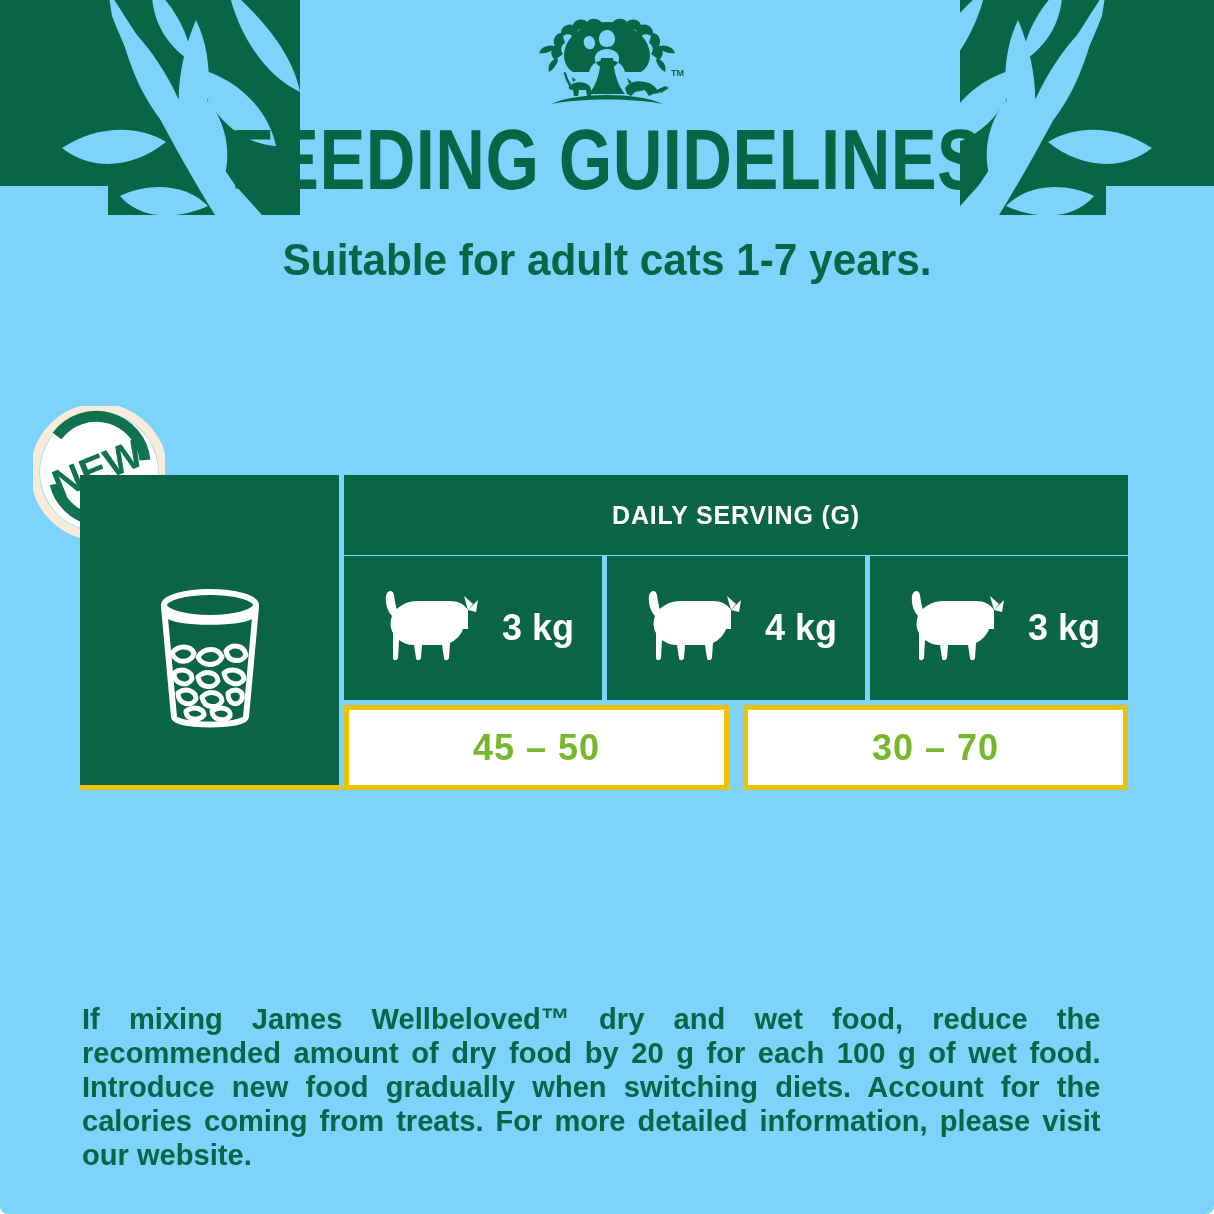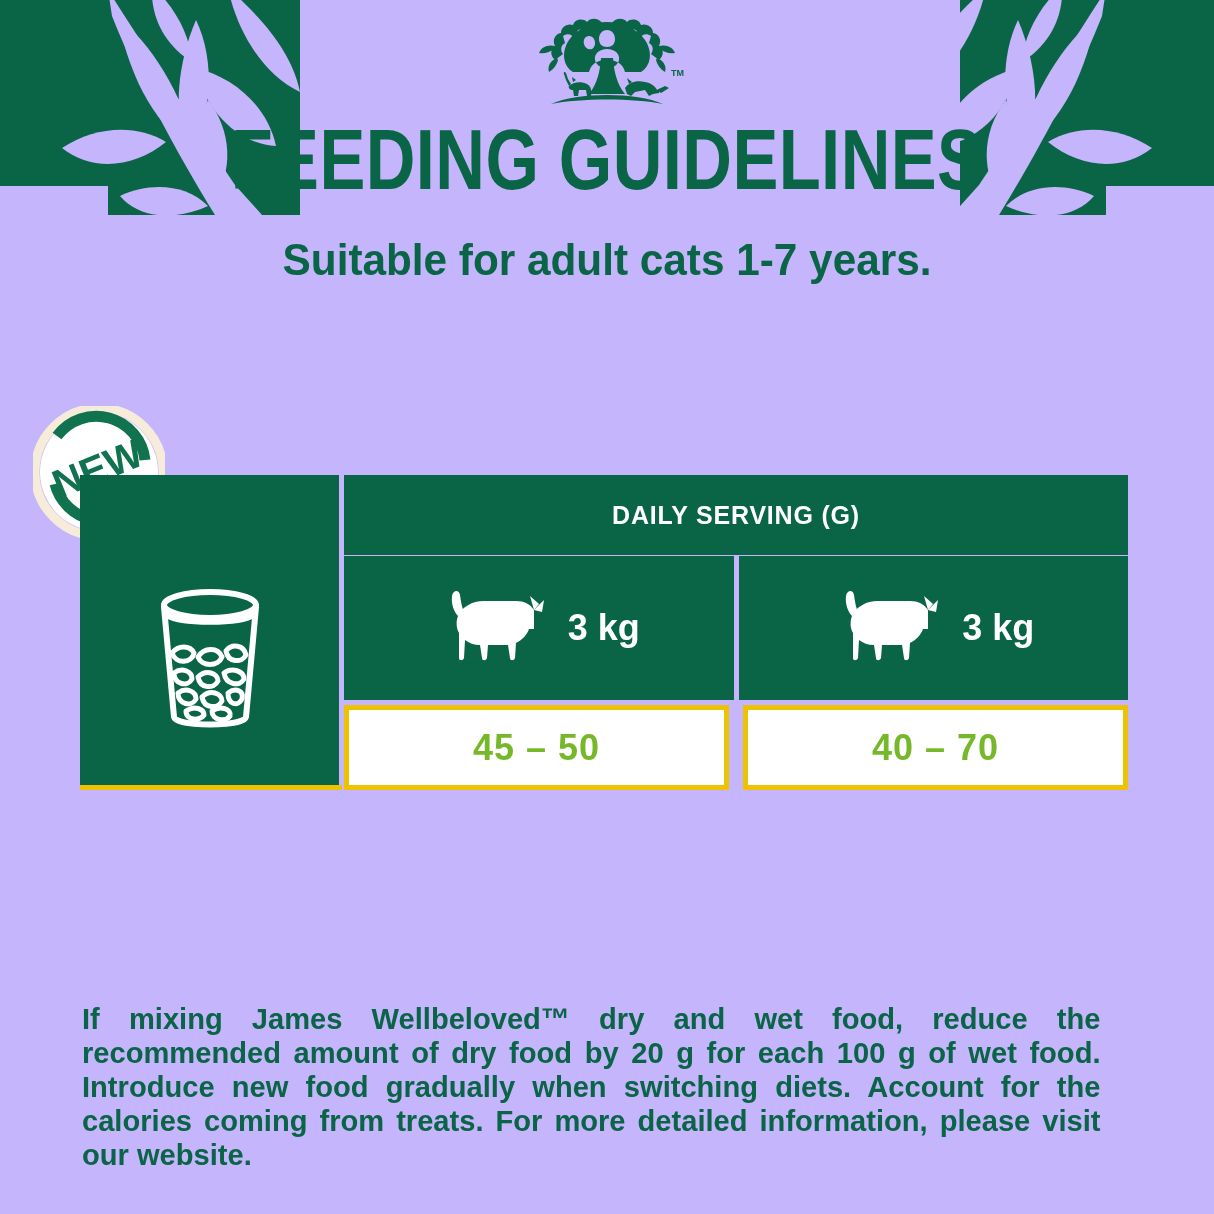--- a/index.html
+++ b/index.html
@@ -9,21 +9,22 @@
     height: 1214px;
     background: #ffffff;
     font-family: "Liberation Sans", sans-serif;
     overflow: hidden;
   }
 
   #page {
     position: relative;
     width: 1214px;
     height: 1214px;
-    background: #c4b5fd;
+    background: #7dd3fc;
+    border-radius: 8px;
   }
 
   
   .banner {
     position: absolute;
     left: 0; top: 0;
     width: 1214px;
     height: 215px;
     pointer-events: none;
   }
@@ -354,41 +355,52 @@
             <g fill="#ffffff">
               <path d="M96 22 C92 16, 86 13, 78 13 L46 13 C34 13, 24 19, 20 28 C18 33, 18 40, 21 45 L21 70 C21 73, 25 73, 26 70 L27 52 C31 55, 36 57, 42 57 L44 70 C44 73, 48 73, 49 70 L50 57 L70 57 L72 70 C72 73, 76 73, 77 70 L78 55 C84 52, 89 47, 91 41 L96 41 Z"></path>
               <path d="M96 22 L92 8 L101 16 Z"></path>
               <path d="M96 22 L106 12 L104 24 Z"></path>
               <path d="M20 28 C16 24, 13 16, 14 8 C15 2, 21 1, 22 7 C23 14, 24 21, 27 26 Z"></path>
             </g>
           </svg>
           <span class="kg">3 kg</span>
         </div>
 
+        <div class="weight-cell">
+          <svg viewBox="0 0 108 80" xmlns="http://www.w3.org/2000/svg">
+            <g fill="#ffffff">
+              <path d="M96 22 C92 16, 86 13, 78 13 L46 13 C34 13, 24 19, 20 28 C18 33, 18 40, 21 45 L21 70 C21 73, 25 73, 26 70 L27 52 C31 55, 36 57, 42 57 L44 70 C44 73, 48 73, 49 70 L50 57 L70 57 L72 70 C72 73, 76 73, 77 70 L78 55 C84 52, 89 47, 91 41 L96 41 Z"></path>
+              <path d="M96 22 L92 8 L101 16 Z"></path>
+              <path d="M96 22 L106 12 L104 24 Z"></path>
+              <path d="M20 28 C16 24, 13 16, 14 8 C15 2, 21 1, 22 7 C23 14, 24 21, 27 26 Z"></path>
+            </g>
+          </svg>
+          <span class="kg">4 kg</span>
+        </div>
 
         <div class="weight-cell">
           <svg viewBox="0 0 108 80" xmlns="http://www.w3.org/2000/svg">
             <g fill="#ffffff">
               <path d="M96 22 C92 16, 86 13, 78 13 L46 13 C34 13, 24 19, 20 28 C18 33, 18 40, 21 45 L21 70 C21 73, 25 73, 26 70 L27 52 C31 55, 36 57, 42 57 L44 70 C44 73, 48 73, 49 70 L50 57 L70 57 L72 70 C72 73, 76 73, 77 70 L78 55 C84 52, 89 47, 91 41 L96 41 Z"></path>
               <path d="M96 22 L92 8 L101 16 Z"></path>
               <path d="M96 22 L106 12 L104 24 Z"></path>
               <path d="M20 28 C16 24, 13 16, 14 8 C15 2, 21 1, 22 7 C23 14, 24 21, 27 26 Z"></path>
             </g>
           </svg>
           <span class="kg">3 kg</span>
         </div>
 
       </div>
 
       <div class="value-row">
         <div class="value-cell">
           <span>45 – 50</span>
         </div>
         <div class="value-cell">
-          <span>40 – 70</span>
+          <span>30 – 70</span>
         </div>
       </div>
 
     </div>
   </div>
 
   <div class="footnote">If mixing James Wellbeloved™ dry and wet food, reduce the recommended amount of dry food by 20 g for each 100 g of wet food. Introduce new food gradually when switching diets. Account for the calories coming from treats. For more detailed information, please visit our website.</div>
 
 </div>
 

